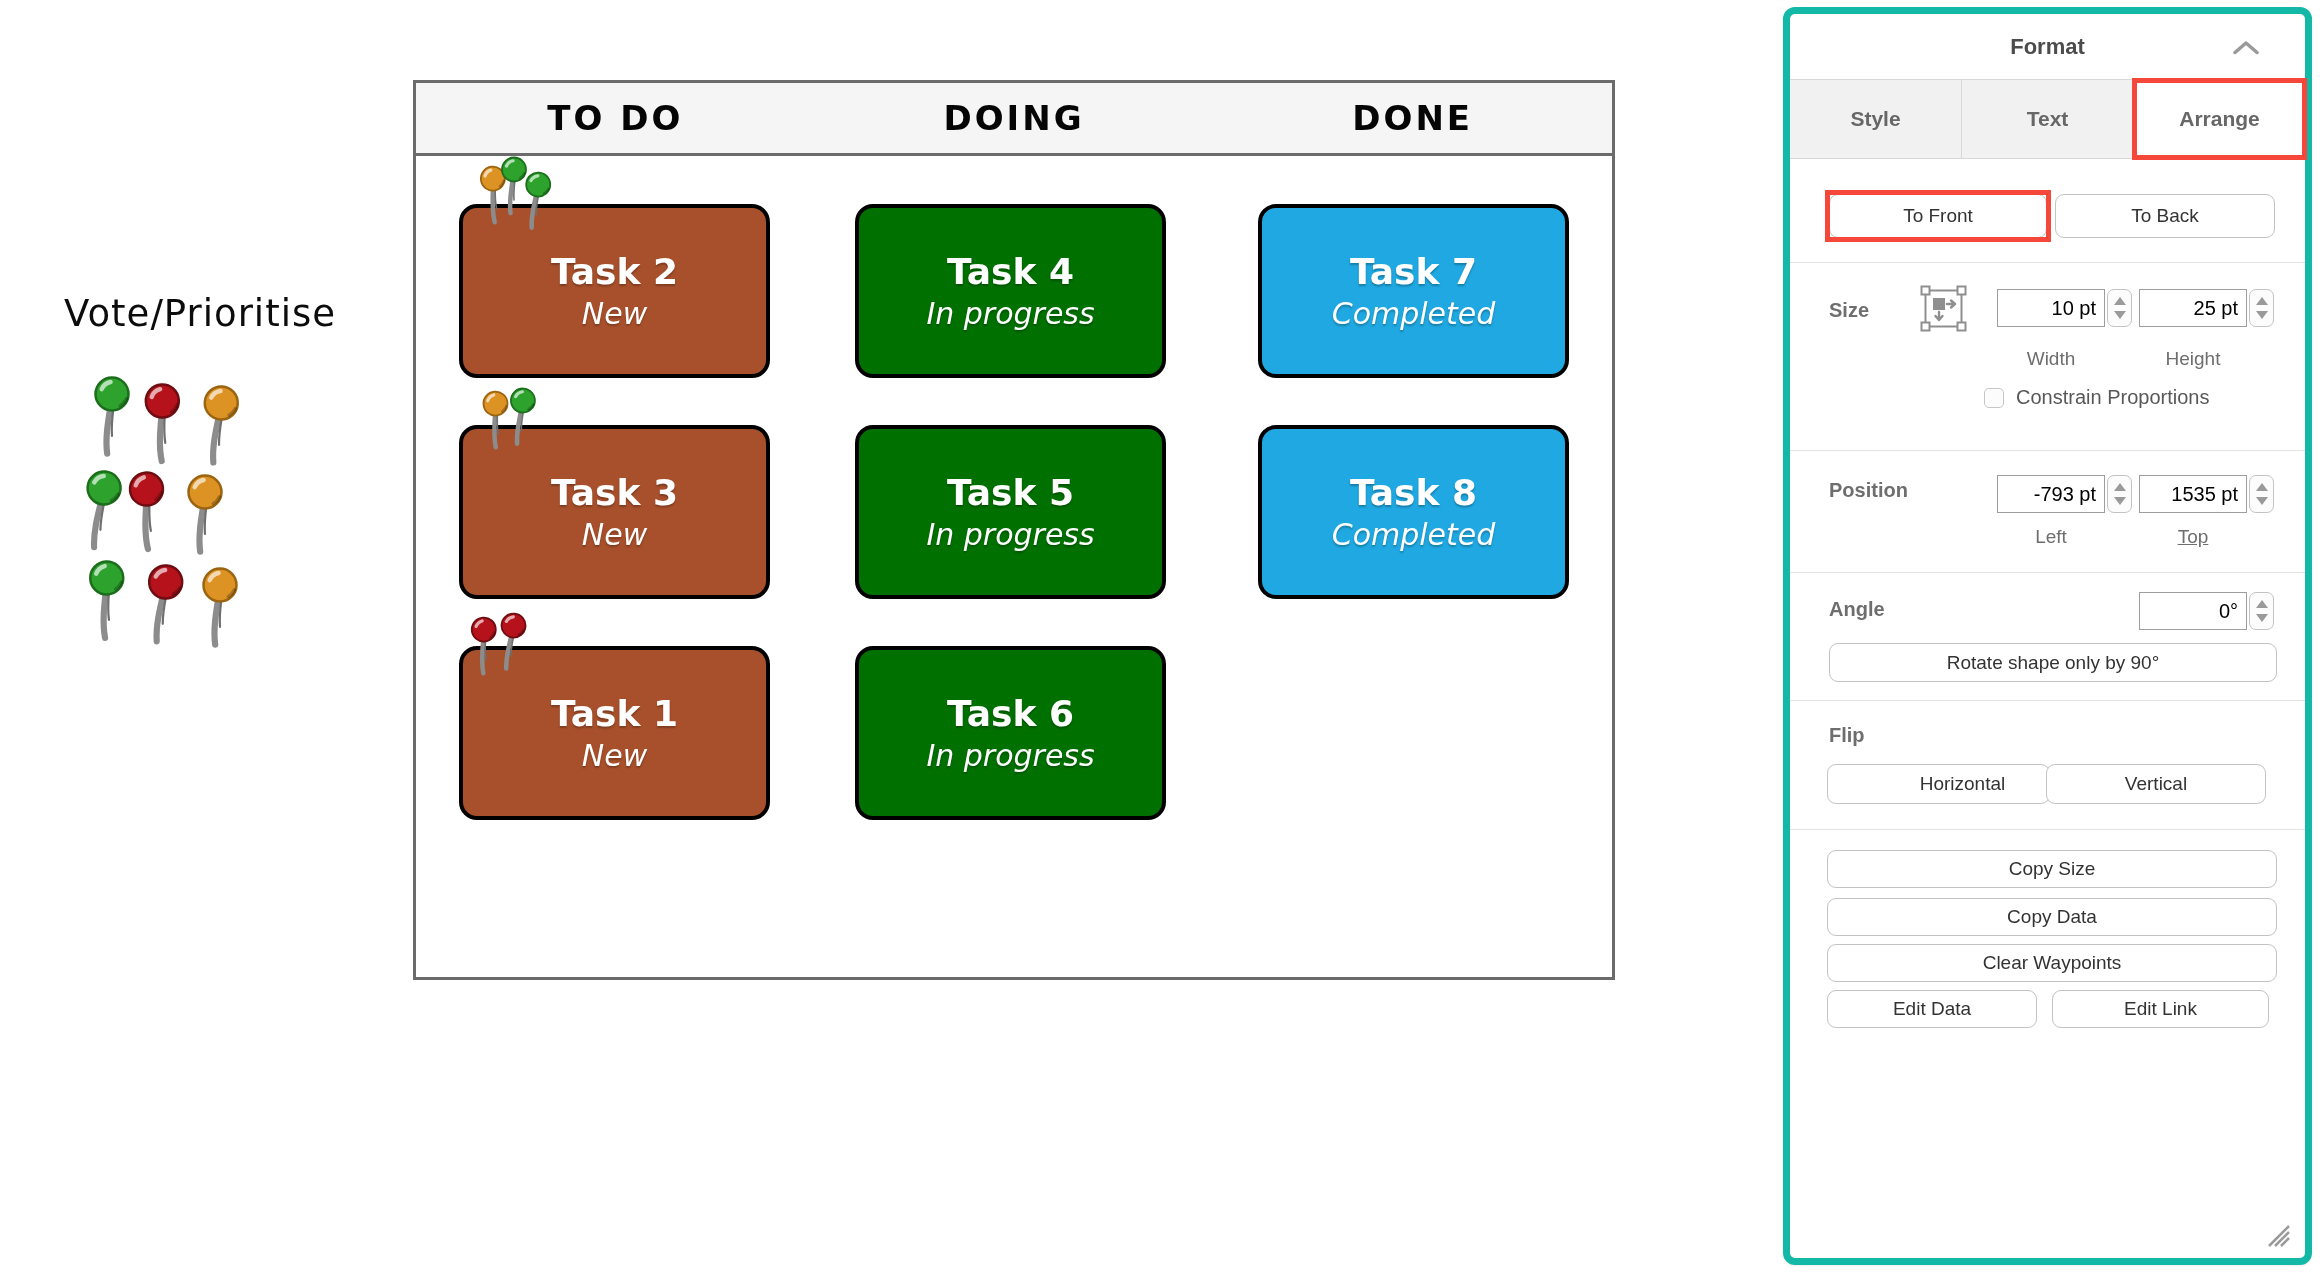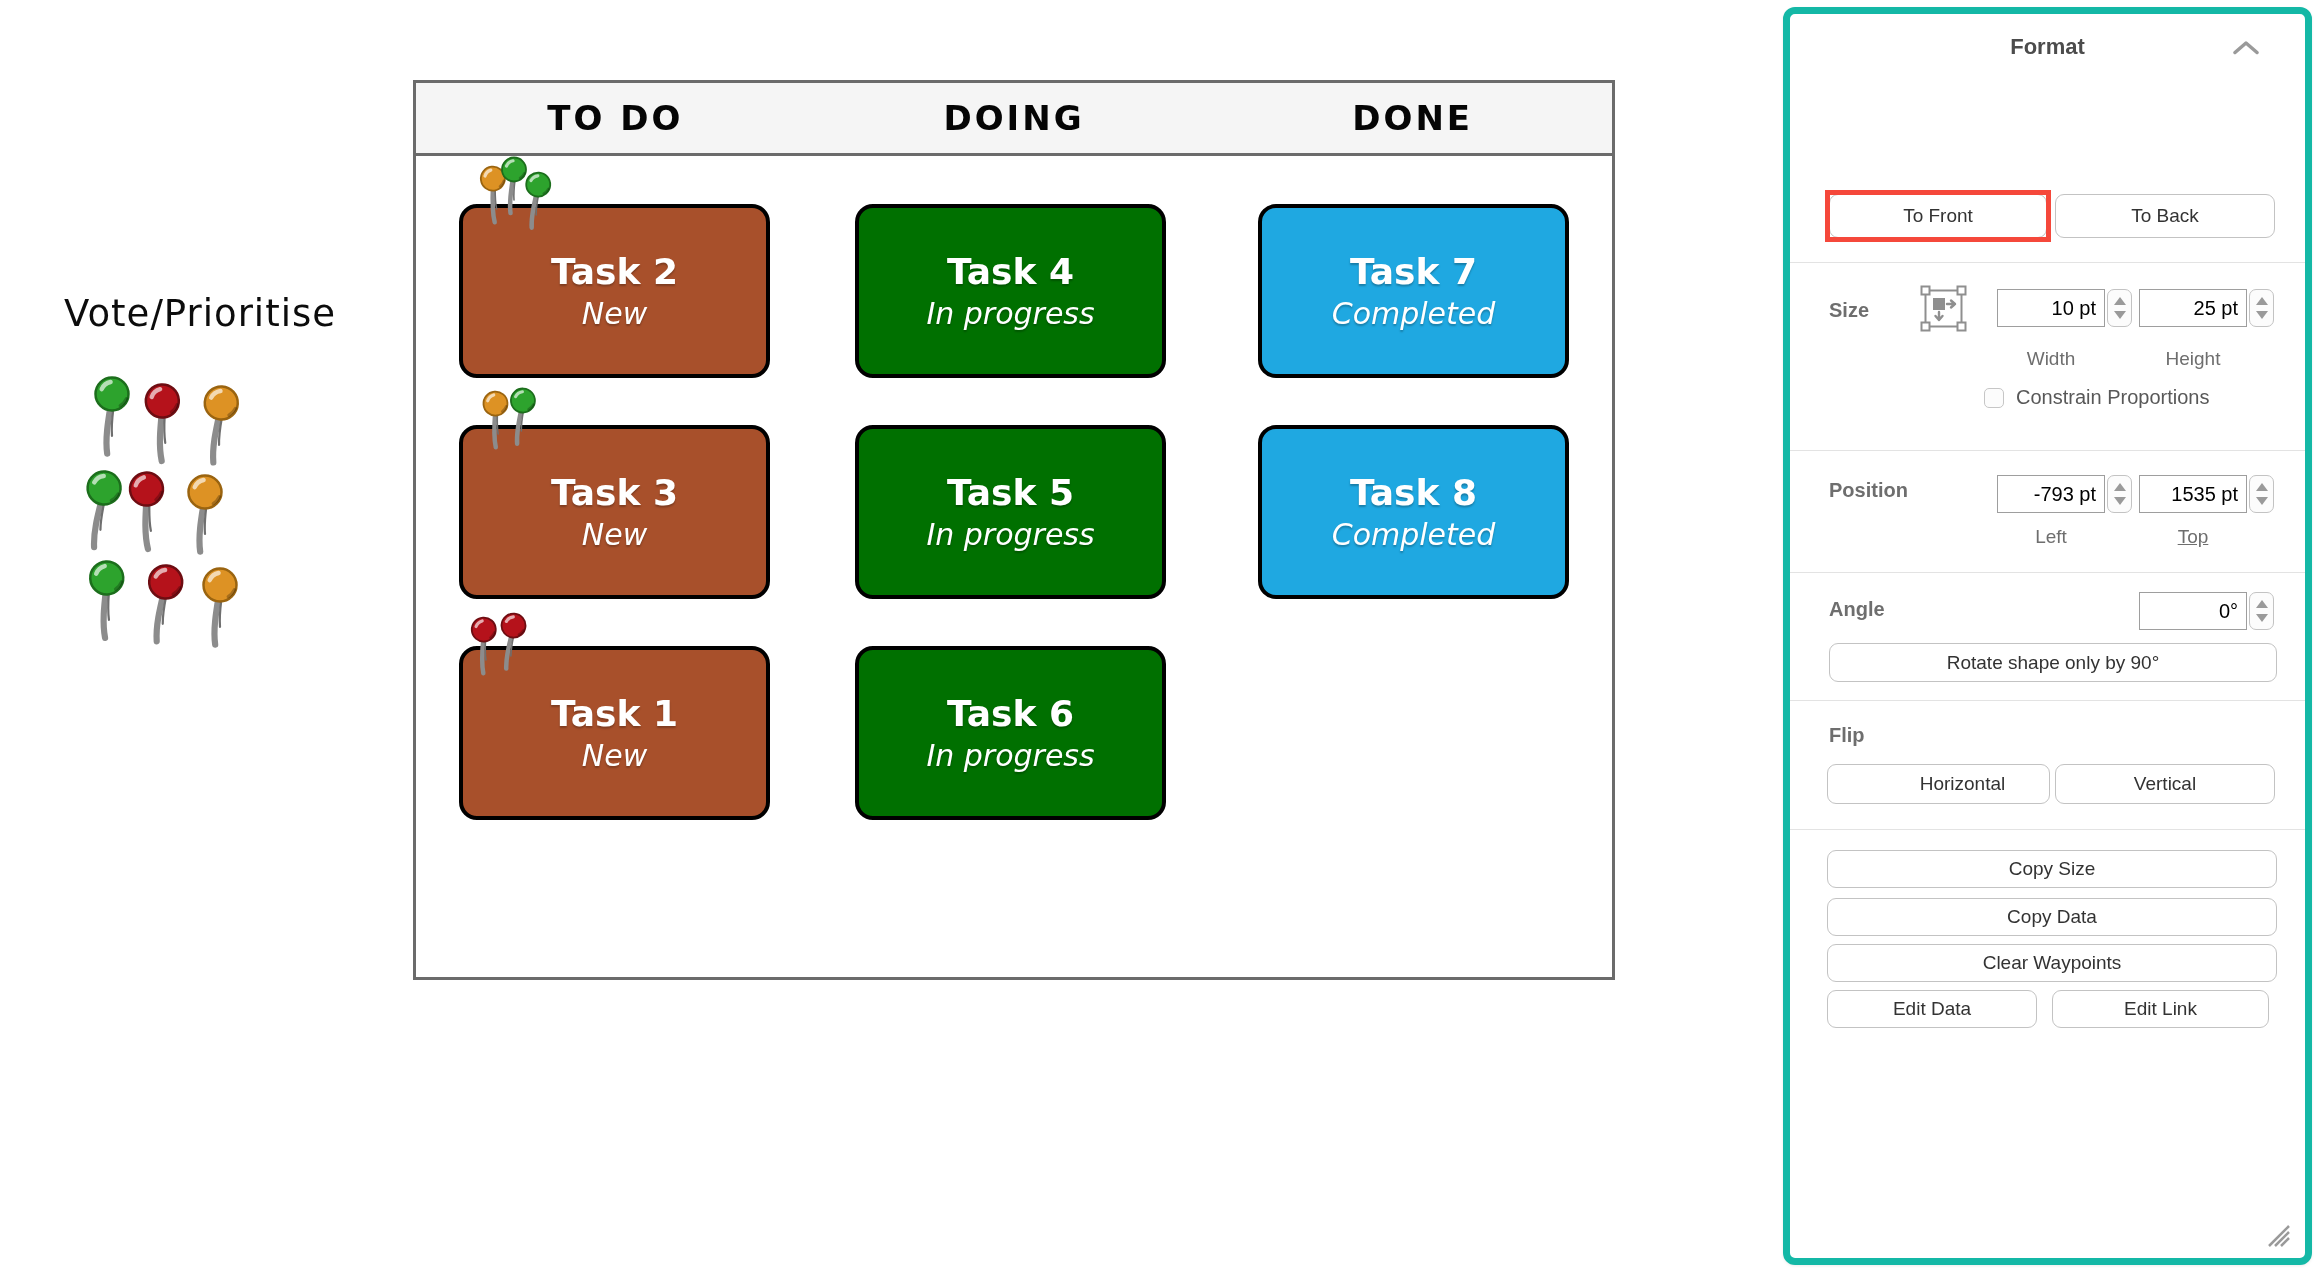--- a/index.html
+++ b/index.html
@@ -91,21 +91,21 @@
   .cap-left{left:207px;top:512px;width:108px;}
   .cap-top{left:349px;top:512px;width:108px;text-decoration:underline;}
 
   .lbl-angle{left:39px;top:584px;}
   .inp-angle{left:349px;top:578px;width:108px;height:38px;}
   .step-angle{left:459px;top:578px;}
   .btn-rotate{left:39px;top:629px;width:448px;height:39px;}
 
   .lbl-flip{left:39px;top:710px;}
   .btn-fliph{left:37px;top:750px;width:223px;height:40px;padding-left:48px;}
-  .btn-flipv{left:265px;top:750px;width:220px;height:40px;}
+  .btn-flipv{left:256px;top:750px;width:220px;height:40px;}
 
   .btn-copysize{left:37px;top:836px;width:450px;height:38px;}
   .btn-copydata{left:37px;top:884px;width:450px;height:38px;}
   .btn-clearwp{left:37px;top:930px;width:450px;height:38px;}
   .btn-editdata{left:37px;top:976px;width:210px;height:38px;}
   .btn-editlink{left:262px;top:976px;width:217px;height:38px;}
 
   .grip{position:absolute;right:12px;bottom:10px;cursor:nwse-resize;}
 </style>
 </head>
@@ -228,20 +228,31 @@
       <div class="card-status">Completed</div>
     </div>
   </div>
 
   <aside class="panel">
     <div class="panel-title">Format</div>
     <svg class="chevron" width="26" height="15" viewBox="0 0 26 15">
       <polyline points="2,12.5 13,3 24,12.5" fill="none" stroke="#9a9a9a" stroke-width="3.5" stroke-linecap="round" stroke-linejoin="round"></polyline>
     </svg>
 
+    <div class="tabs">
+      <div class="tab">
+          <span>Style</span>
+        </div>
+      <div class="tab">
+          <span>Text</span>
+        </div>
+      <div class="tab active annotate">
+          <span>Arrange</span>
+        </div>
+    </div>
 
     <div class="pbtn btn-tofront annotate">To Front</div>
     <div class="pbtn btn-toback">To Back</div>
 
     <div class="hr hr1"></div>
 
     <div class="plabel lbl-size">Size</div>
     <svg class="icon-autosize" width="47" height="47" viewBox="0 0 47 47">
       <rect x="5.5" y="5.5" width="36" height="36" fill="none" stroke="#8f8f8f" stroke-width="2"></rect>
       <rect x="1.5" y="1.5" width="8" height="8" fill="#fff" stroke="#8f8f8f" stroke-width="2"></rect>

